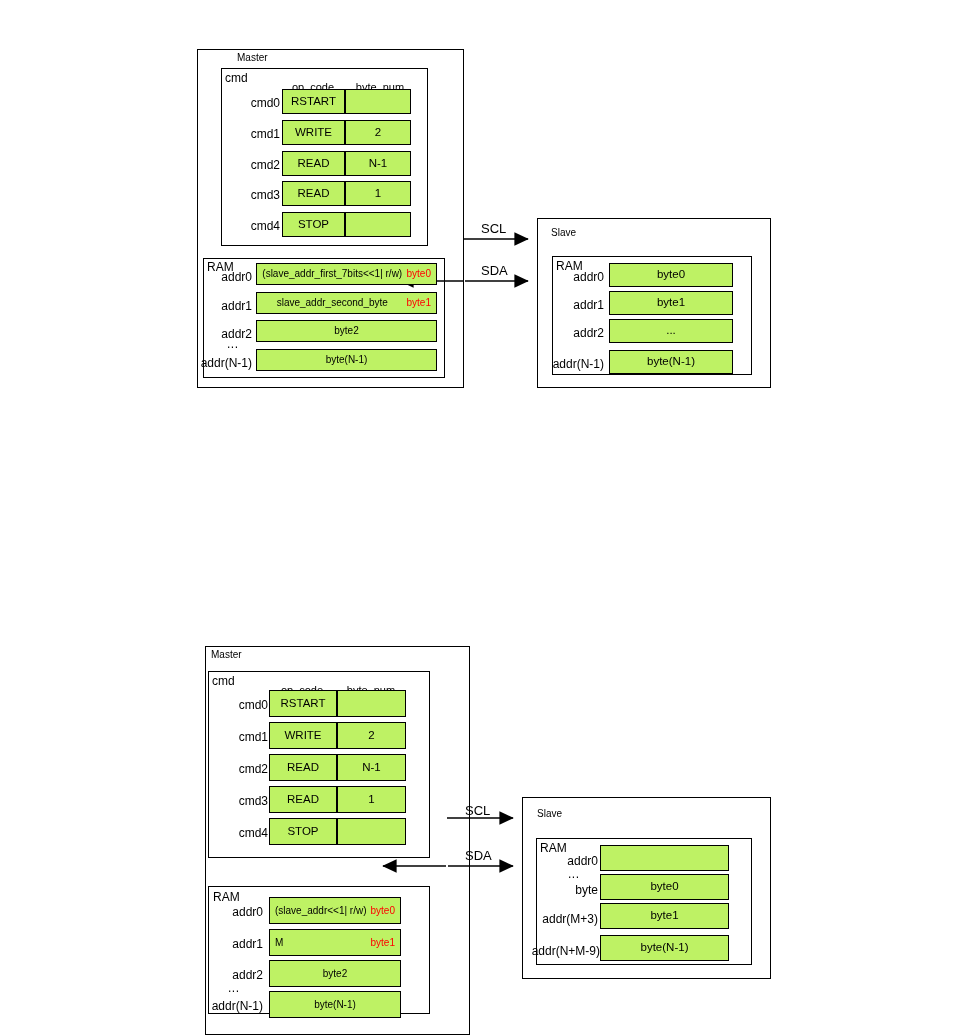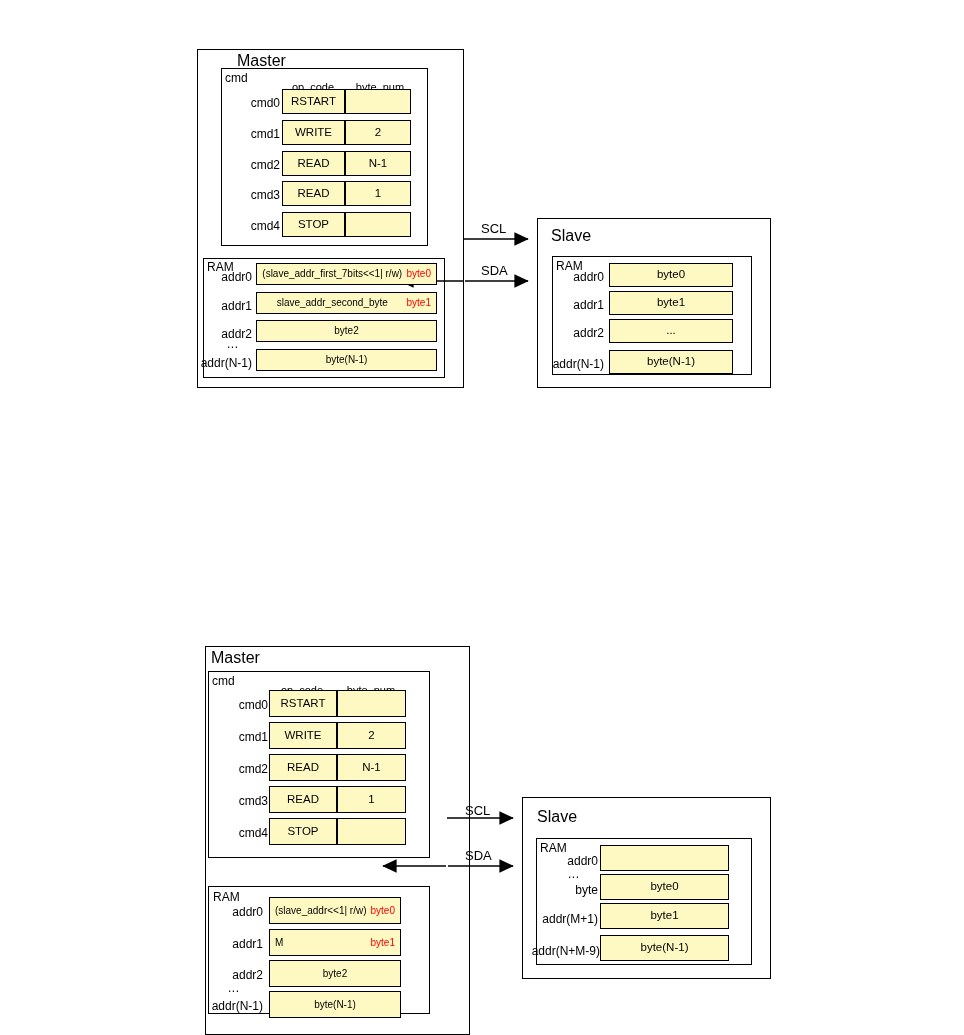--- a/index.html
+++ b/index.html
@@ -26,21 +26,21 @@
   .box {
     position: absolute;
     border: 1.5px solid #000;
     box-sizing: border-box;
     background: transparent;
   }
   .cell {
     position: absolute;
     border: 1.5px solid #000;
     box-sizing: border-box;
-    background: #fef9c3;
+    background: #bef264;
     display: flex;
     align-items: center;
     justify-content: center;
     font-size: 11.5px;
     line-height: 1;
     white-space: nowrap;
   }
   .cell.split {
     justify-content: space-between;
     padding-left: 5px;
@@ -48,21 +48,21 @@
   }
   .lbl {
     position: absolute;
     font-size: 12px;
     line-height: 1;
     white-space: nowrap;
   }
   .lbl.r { text-align: right; }
   .title {
     position: absolute;
-    font-size: 16px;
+    font-size: 10px;
     line-height: 1;
     white-space: nowrap;
   }
   .hdr {
     position: absolute;
     font-size: 11px;
     line-height: 1;
     white-space: nowrap;
     text-align: center;
   }
@@ -248,19 +248,19 @@
   <div class="lbl" style="left:540px; top:842px;">RAM</div>
 
   <div class="lbl r" style="left:546px; top:855px; width:52px;">addr0</div>
   <div class="cell" style="left:600px; top:845px; width:129px; height:26px;"></div>
 
   <div class="dots" style="left:568px; top:868px;">...</div>
 
   <div class="lbl r" style="left:546px; top:884px; width:52px;">byte</div>
   <div class="cell" style="left:600px; top:874px; width:129px; height:26px;">byte0</div>
 
-  <div class="lbl r" style="left:533px; top:913px; width:65px;">addr(M+1)</div>
+  <div class="lbl r" style="left:533px; top:913px; width:65px;">addr(M+3)</div>
   <div class="cell" style="left:600px; top:903px; width:129px; height:26px;">byte1</div>
 
   <div class="lbl r" style="left:528px; top:945px; width:72px;">addr(N+M-9)</div>
   <div class="cell" style="left:600px; top:935px; width:129px; height:26px;">byte(N-1)</div>
 
 </div>
 
 </body></html>

